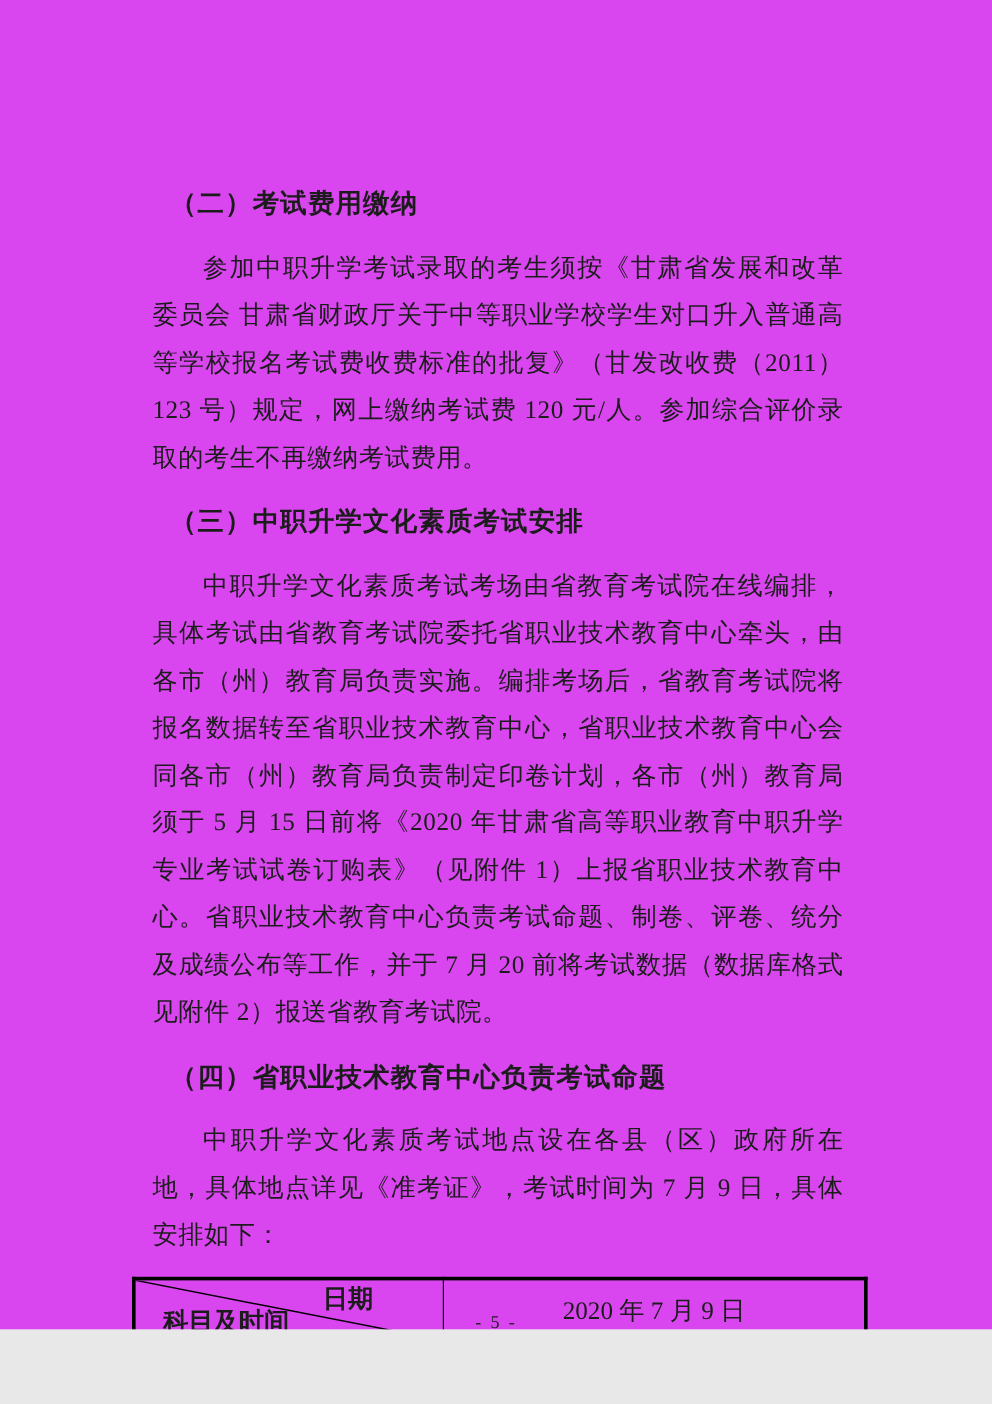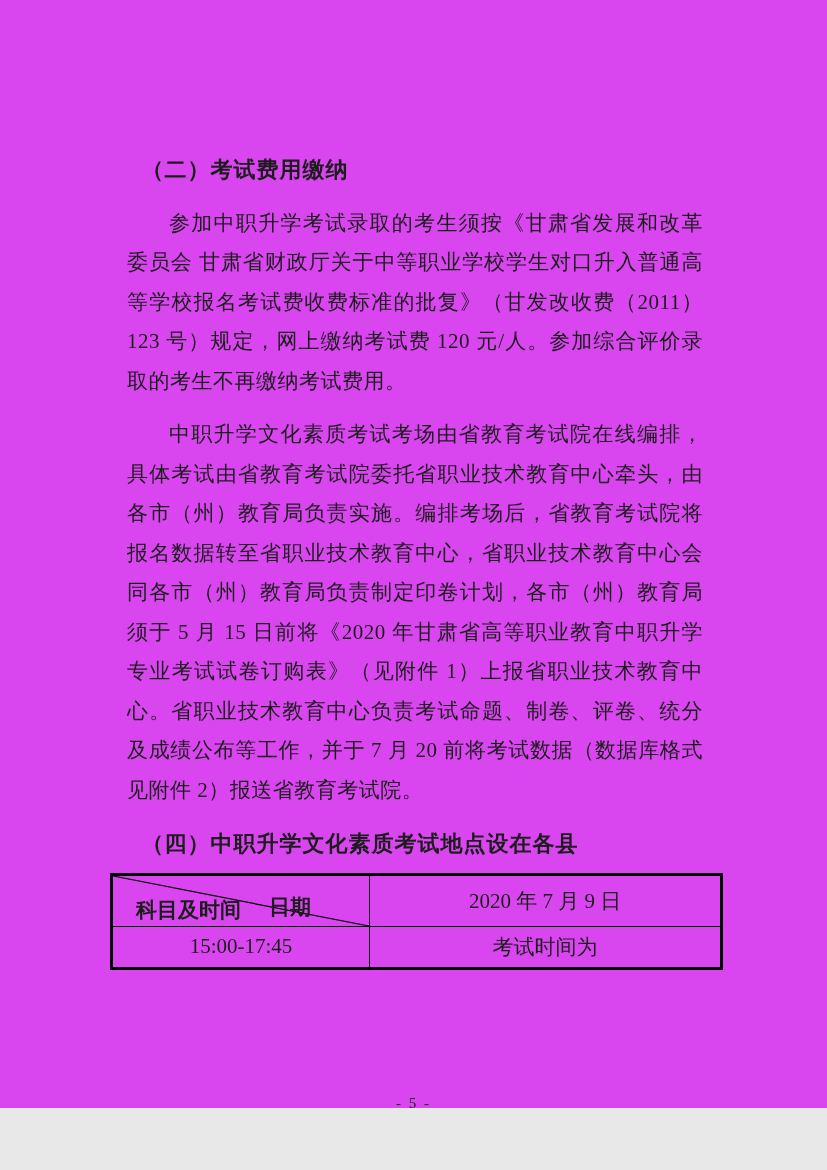--- a/index.html
+++ b/index.html
@@ -68,21 +68,20 @@
   .corner-cell svg {
     position: absolute;
     left: 0; top: 0;
     width: 100%; height: 100%;
   }
   .corner-top {
     position: absolute;
     top: 1px; right: 58px;
     font-size: 21px;
     font-weight: bold;
-    margin-top: 16px;
   }
   .corner-bottom {
     position: absolute;
     bottom: 2px; left: 23px;
     font-size: 21px;
     font-weight: bold;
   }
   .date-head {
     font-weight: bold;
     font-size: 21px;
@@ -102,23 +101,25 @@
 </head>
 <body>
 
 <div class="page">
 
   <div class="content">
 
     <h2 class="heading">（二）考试费用缴纳</h2>
     <p class="para">参加中职升学考试录取的考生须按《甘肃省发展和改革委员会 甘肃省财政厅关于中等职业学校学生对口升入普通高等学校报名考试费收费标准的批复》（甘发改收费（2011）123 号）规定，网上缴纳考试费 120 元/人。参加综合评价录取的考生不再缴纳考试费用。</p>
 
+    <h2 class="heading">（三）中职升学文化素质考试安排</h2>
     <p class="para">中职升学文化素质考试考场由省教育考试院在线编排，具体考试由省教育考试院委托省职业技术教育中心牵头，由各市（州）教育局负责实施。编排考场后，省教育考试院将报名数据转至省职业技术教育中心，省职业技术教育中心会同各市（州）教育局负责制定印卷计划，各市（州）教育局须于 5 月 15 日前将《2020 年甘肃省高等职业教育中职升学专业考试试卷订购表》（见附件 1）上报省职业技术教育中心。省职业技术教育中心负责考试命题、制卷、评卷、统分及成绩公布等工作，并于 7 月 20 前将考试数据（数据库格式见附件 2）报送省教育考试院。</p>
 
-    <h2 class="heading">（四）中职升学文化素质考试地点设在各县</h2>
+    <h2 class="heading">（四）省职业技术教育中心负责考试命题</h2>
+    <p class="para">中职升学文化素质考试地点设在各县（区）政府所在地，具体地点详见《准考证》，考试时间为 7 月 9 日，具体安排如下：</p>
 
     <table class="schedule">
       <colgroup>
         <col class="col-time">
         <col class="col-subject">
       </colgroup>
       <thead>
         <tr>
           <th class="corner-cell">
             <svg viewBox="0 0 258 50" preserveAspectRatio="none">

